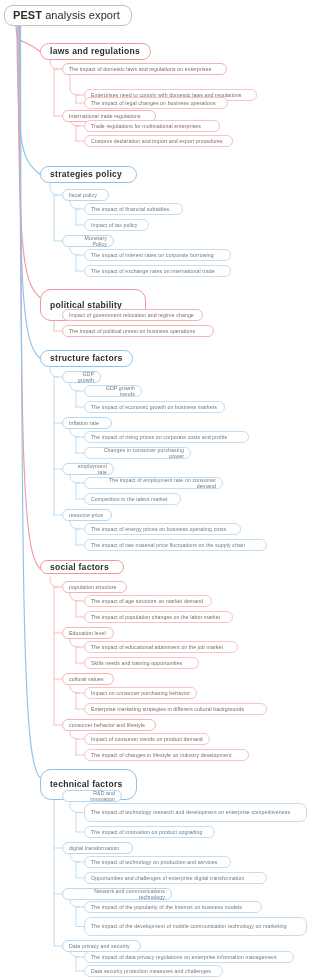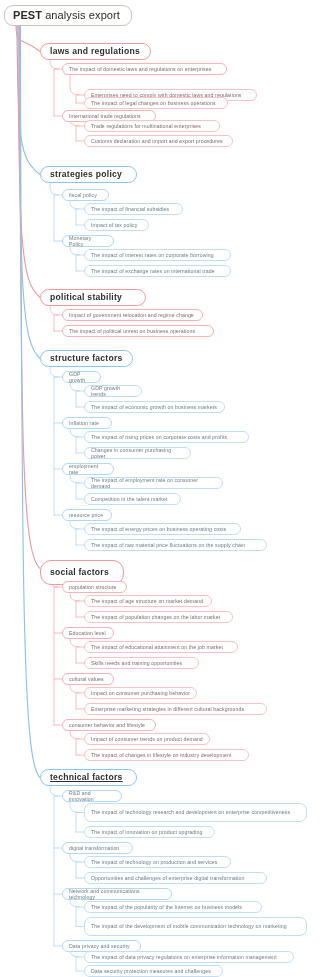--- a/index.html
+++ b/index.html
@@ -1,21 +1,21 @@
 <!DOCTYPE html>
 <html><head>
 <meta charset="utf-8">
 <style>
   html,body{margin:0;padding:0;background:#ffffff;}
   body{
     width:310px;height:977px;position:relative;overflow:hidden;
     font-family:"Liberation Sans","DejaVu Sans",sans-serif;
     -webkit-font-smoothing:antialiased;
   }
-  #map{position:absolute;left:0;top:0;width:310px;height:977px;}
+  #map{position:absolute;left:0;top:0;width:310px;height:977px;text-align:right;}
   svg.links{position:absolute;left:0;top:0;width:310px;height:977px;pointer-events:none;}
 
   .node{
     position:absolute;box-sizing:border-box;
     background:#ffffff;border:1px solid #cccccc;
     display:flex;align-items:center;
     white-space:normal;
   }
 
   
@@ -169,50 +169,50 @@
       <div class="node n-l2 pink" style="left: 62px; top: 110px; width: 94px; height: 12px;">International trade regulations</div>
       <div class="node n-l3 pink" style="left: 84px; top: 120px; width: 136px; height: 12px;">Trade regulations for multinational enterprises</div>
       <div class="node n-l3 pink" style="left: 84px; top: 135px; width: 149px; height: 12px;">Customs declaration and import and export procedures</div>
       <div class="node n-l1 blue" style="left: 40px; top: 166px; width: 97px; height: 17px;">strategies policy</div>
       <div class="node n-l2 blue" style="left: 62px; top: 189px; width: 47px; height: 12px;">fiscal policy</div>
       <div class="node n-l3 blue" style="left: 84px; top: 203px; width: 99px; height: 12px;">The impact of financial subsidies</div>
       <div class="node n-l3 blue" style="left: 84px; top: 219px; width: 65px; height: 12px;">Impact of tax policy</div>
       <div class="node n-l2 blue" style="left: 62px; top: 235px; width: 52px; height: 12px;">Monetary Policy</div>
       <div class="node n-l3 blue" style="left: 84px; top: 249px; width: 147px; height: 12px;">The impact of interest rates on corporate borrowing</div>
       <div class="node n-l3 blue" style="left: 84px; top: 265px; width: 147px; height: 12px;">The impact of exchange rates on international trade</div>
-      <div class="node n-l1 pink" style="left: 40px; top: 289px; width: 106px; height: 17px;">political stability</div>
+      <div class="node n-l1 pink" style="left: 40px; top: 289px; width: 106px; height: 32px;">political stability</div>
       <div class="node n-l2 pink" style="left: 62px; top: 309px; width: 141px; height: 12px;">Impact of government relocation and regime change</div>
       <div class="node n-l2 pink" style="left: 62px; top: 325px; width: 152px; height: 12px;">The impact of political unrest on business operations</div>
       <div class="node n-l1 blue" style="left: 40px; top: 350px; width: 93px; height: 17px;">structure factors</div>
       <div class="node n-l2 blue" style="left: 62px; top: 371px; width: 39px; height: 12px;">GDP growth</div>
       <div class="node n-l3 blue" style="left: 84px; top: 385px; width: 58px; height: 12px;">GDP growth trends</div>
       <div class="node n-l3 blue" style="left: 84px; top: 401px; width: 141px; height: 12px;">The impact of economic growth on business markets</div>
       <div class="node n-l2 blue" style="left: 62px; top: 417px; width: 50px; height: 12px;">Inflation rate</div>
       <div class="node n-l3 blue" style="left: 84px; top: 431px; width: 165px; height: 12px;">The impact of rising prices on corporate costs and profits</div>
       <div class="node n-l3 blue" style="left: 84px; top: 447px; width: 107px; height: 12px;">Changes in consumer purchasing power</div>
       <div class="node n-l2 blue" style="left: 62px; top: 463px; width: 52px; height: 12px;">employment rate</div>
       <div class="node n-l3 blue" style="left: 84px; top: 477px; width: 139px; height: 12px;">The impact of employment rate on consumer demand</div>
       <div class="node n-l3 blue" style="left: 84px; top: 493px; width: 97px; height: 12px;">Competition in the talent market</div>
       <div class="node n-l2 blue" style="left: 62px; top: 509px; width: 50px; height: 12px;">resource price</div>
       <div class="node n-l3 blue" style="left: 84px; top: 523px; width: 157px; height: 12px;">The impact of energy prices on business operating costs</div>
       <div class="node n-l3 blue" style="left: 84px; top: 539px; width: 183px; height: 12px;">The impact of raw material price fluctuations on the supply chain</div>
-      <div class="node n-l1 pink" style="left: 40px; top: 560px; width: 84px; height: 25px;">social factors</div>
+      <div class="node n-l1 pink" style="left: 40px; top: 560px; width: 84px; height: 14px;">social factors</div>
       <div class="node n-l2 pink" style="left: 62px; top: 581px; width: 65px; height: 12px;">population structure</div>
       <div class="node n-l3 pink" style="left: 84px; top: 595px; width: 128px; height: 12px;">The impact of age structure on market demand</div>
       <div class="node n-l3 pink" style="left: 84px; top: 611px; width: 149px; height: 12px;">The impact of population changes on the labor market</div>
       <div class="node n-l2 pink" style="left: 62px; top: 627px; width: 52px; height: 12px;">Education level</div>
       <div class="node n-l3 pink" style="left: 84px; top: 641px; width: 154px; height: 12px;">The impact of educational attainment on the job market</div>
       <div class="node n-l3 pink" style="left: 84px; top: 657px; width: 115px; height: 12px;">Skills needs and training opportunities</div>
       <div class="node n-l2 pink" style="left: 62px; top: 673px; width: 52px; height: 12px;">cultural values</div>
       <div class="node n-l3 pink" style="left: 84px; top: 687px; width: 113px; height: 12px;">Impact on consumer purchasing behavior</div>
       <div class="node n-l3 pink" style="left: 84px; top: 703px; width: 183px; height: 12px;">Enterprise marketing strategies in different cultural backgrounds</div>
       <div class="node n-l2 pink" style="left: 62px; top: 719px; width: 94px; height: 12px;">consumer behavior and lifestyle</div>
       <div class="node n-l3 pink" style="left: 84px; top: 733px; width: 126px; height: 12px;">Impact of consumer trends on product demand</div>
       <div class="node n-l3 pink" style="left: 84px; top: 749px; width: 165px; height: 12px;">The impact of changes in lifestyle on industry development</div>
-      <div class="node n-l1 blue" style="left: 40px; top: 769px; width: 97px; height: 17px; text-decoration: underline;">technical factors</div>
+      <div class="node n-l1 blue" style="left: 40px; top: 769px; width: 97px; height: 31px;">technical factors</div>
       <div class="node n-l2 blue" style="left: 62px; top: 790px; width: 60px; height: 12px;">R&amp;D and innovation</div>
       <div class="node n-l3 blue tall" style="left: 84px; top: 803px; width: 223px; height: 19px;">The impact of technology research and development on enterprise competitiveness</div>
       <div class="node n-l3 blue" style="left: 84px; top: 826px; width: 131px; height: 12px;">The impact of innovation on product upgrading</div>
       <div class="node n-l2 blue" style="left: 62px; top: 842px; width: 71px; height: 12px;">digital transformation</div>
       <div class="node n-l3 blue" style="left: 84px; top: 856px; width: 147px; height: 12px;">The impact of technology on production and services</div>
       <div class="node n-l3 blue" style="left: 84px; top: 872px; width: 183px; height: 12px;">Opportunities and challenges of enterprise digital transformation</div>
       <div class="node n-l2 blue" style="left: 62px; top: 888px; width: 110px; height: 12px;">Network and communications technology</div>
       <div class="node n-l3 blue" style="left: 84px; top: 901px; width: 178px; height: 12px;">The impact of the popularity of the Internet on business models</div>
       <div class="node n-l3 blue tall" style="left: 84px; top: 917px; width: 223px; height: 19px;">The impact of the development of mobile communication technology on marketing</div>
       <div class="node n-l2 blue" style="left: 62px; top: 940px; width: 79px; height: 12px;">Data privacy and security</div>

